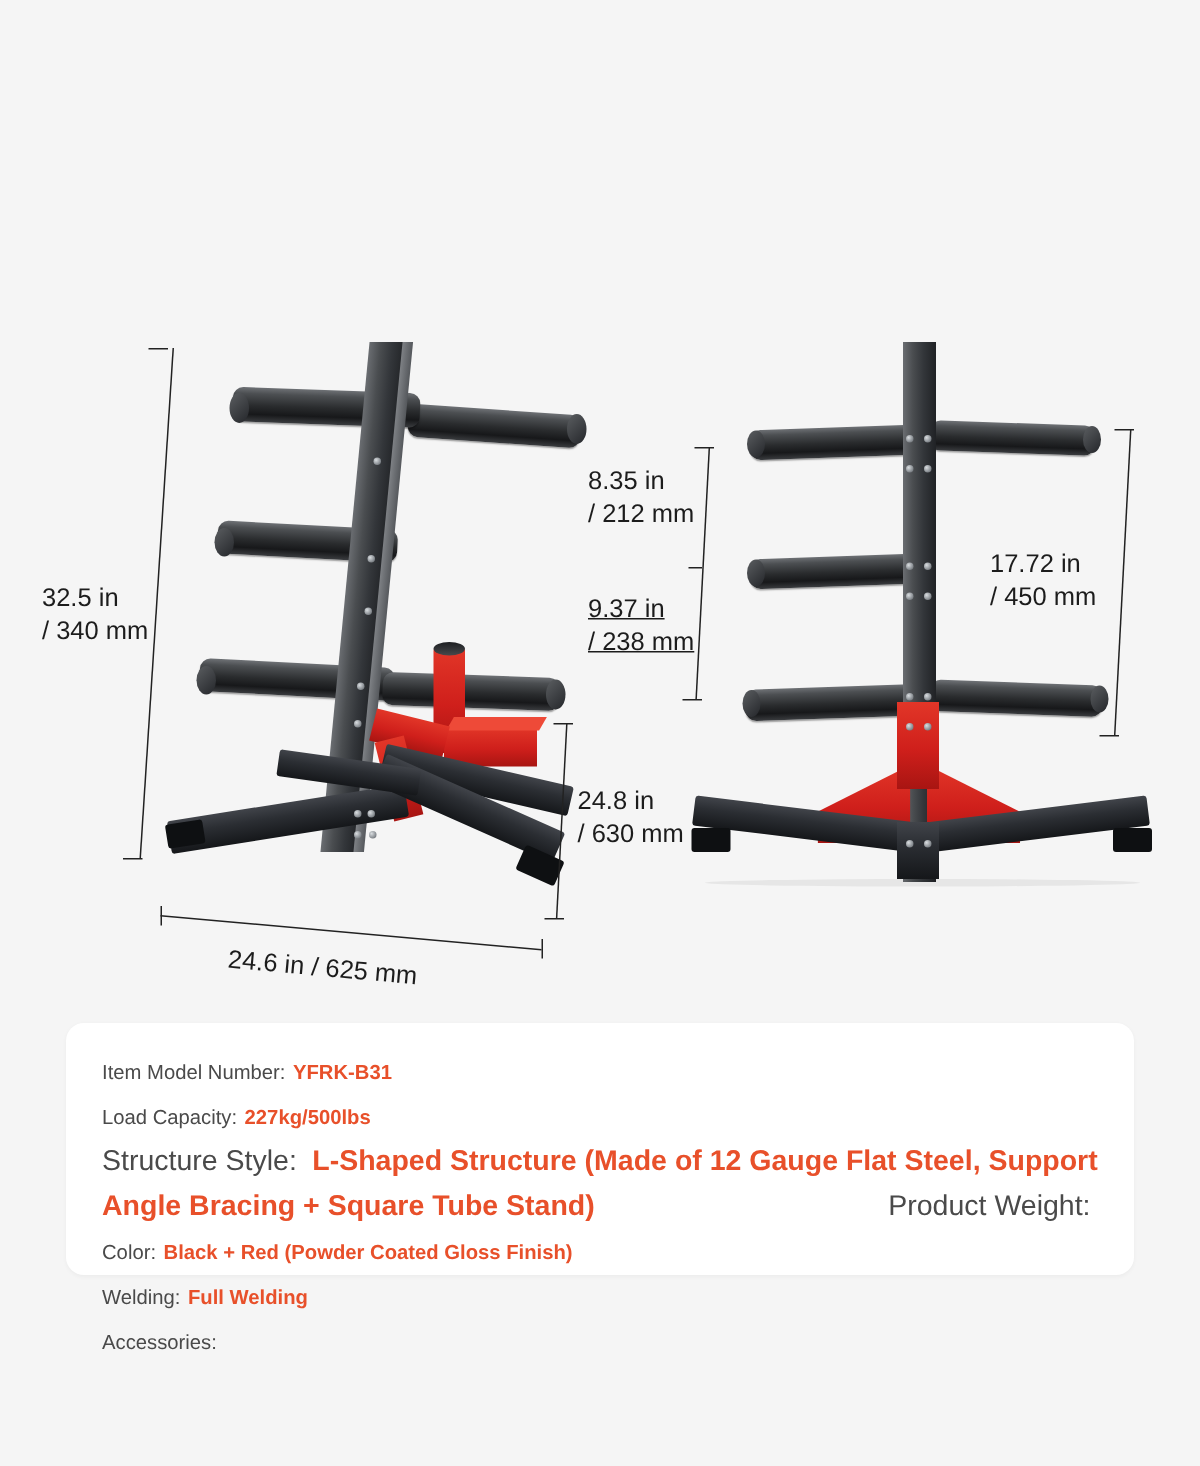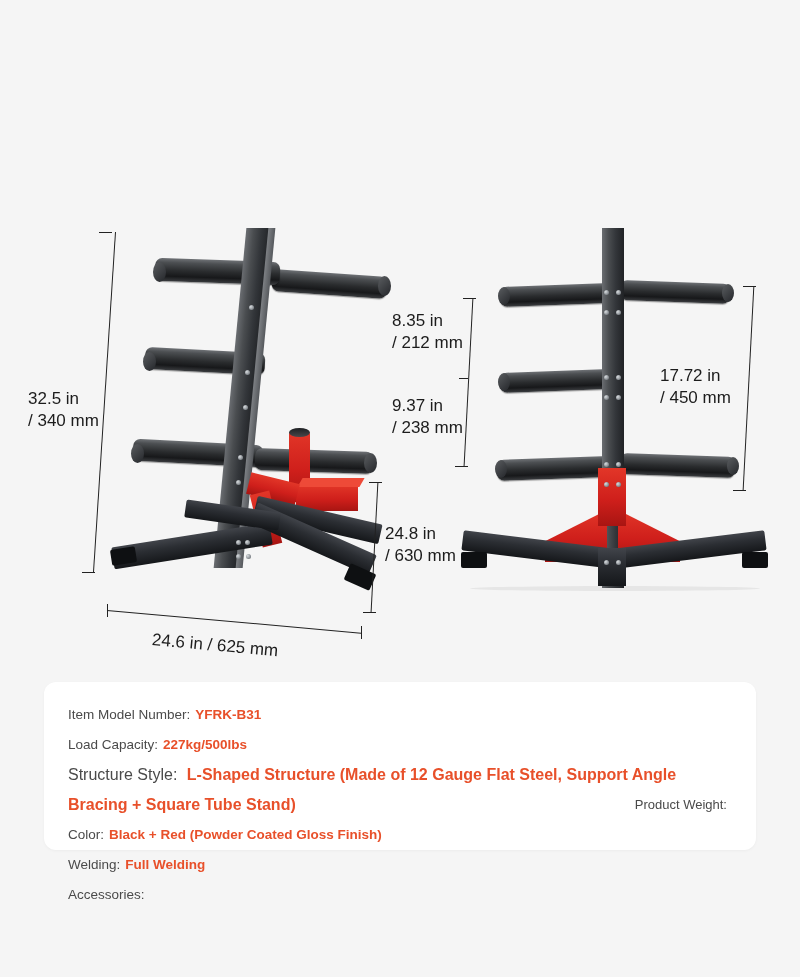--- a/index.html
+++ b/index.html
@@ -202,21 +202,21 @@
     </div>
 
     <div class="dimline vline" style="left:468px;top:88px;height:168px;transform:skewX(-3deg);"></div>
     <div class="tick" style="left:463px;top:88px;"></div>
     <div class="tick" style="left:459px;top:168px;width:9px;"></div>
     <div class="tick" style="left:455px;top:256px;"></div>
     <div class="dimtext" style="left:392px;top:100px;">
       <span>8.35 in</span><br>
       <span>/ 212 mm</span>
     </div>
-    <div class="dimtext" style="left:392px;top:185px;">
+    <div class="dimtext" style="left:392px;top:185px;text-decoration:underline;">
       <span>9.37 in</span><br>
       <span>/ 238 mm</span>
     </div>
 
     <div class="dimline vline" style="left:374px;top:272px;height:130px;transform:skewX(-3deg);"></div>
     <div class="tick" style="left:369px;top:272px;"></div>
     <div class="tick" style="left:363px;top:402px;"></div>
     <div class="dimtext" style="left:385px;top:313px;">
       <span>24.8 in</span><br>
       <span>/ 630 mm</span>
@@ -246,25 +246,25 @@
           <span class="lbl">Item Model Number:</span>
           <span class="val">YFRK-B31</span>
         </div>
         <div class="cell">
           <span class="lbl">Load Capacity:</span>
           <span class="val">227kg/500lbs</span>
         </div>
       </div>
 
       <div style="position:relative;">
-        <div class="r2" style="font-size:16px;line-height:30px;">
+        <div class="r2" style="font-size:19px;line-height:30px;">
           <span class="lbl">Structure Style:</span>
           <span class="val">L-Shaped Structure (Made of 12 Gauge Flat Steel, Support Angle Bracing + Square Tube Stand)</span>
         </div>
-        <div class="cell" style="position:absolute;right:0;top:30px;font-size:13px;line-height:30px;">
+        <div class="cell" style="position:absolute;right:0;top:30px;font-size:19px;line-height:30px;">
           <span class="lbl">Product Weight:</span>
         </div>
       </div>
 
       <div class="row split">
         <div class="cell">
           <span class="lbl">Color:</span>
           <span class="val">Black + Red (Powder Coated Gloss Finish)</span>
         </div>
         <div class="cell">

